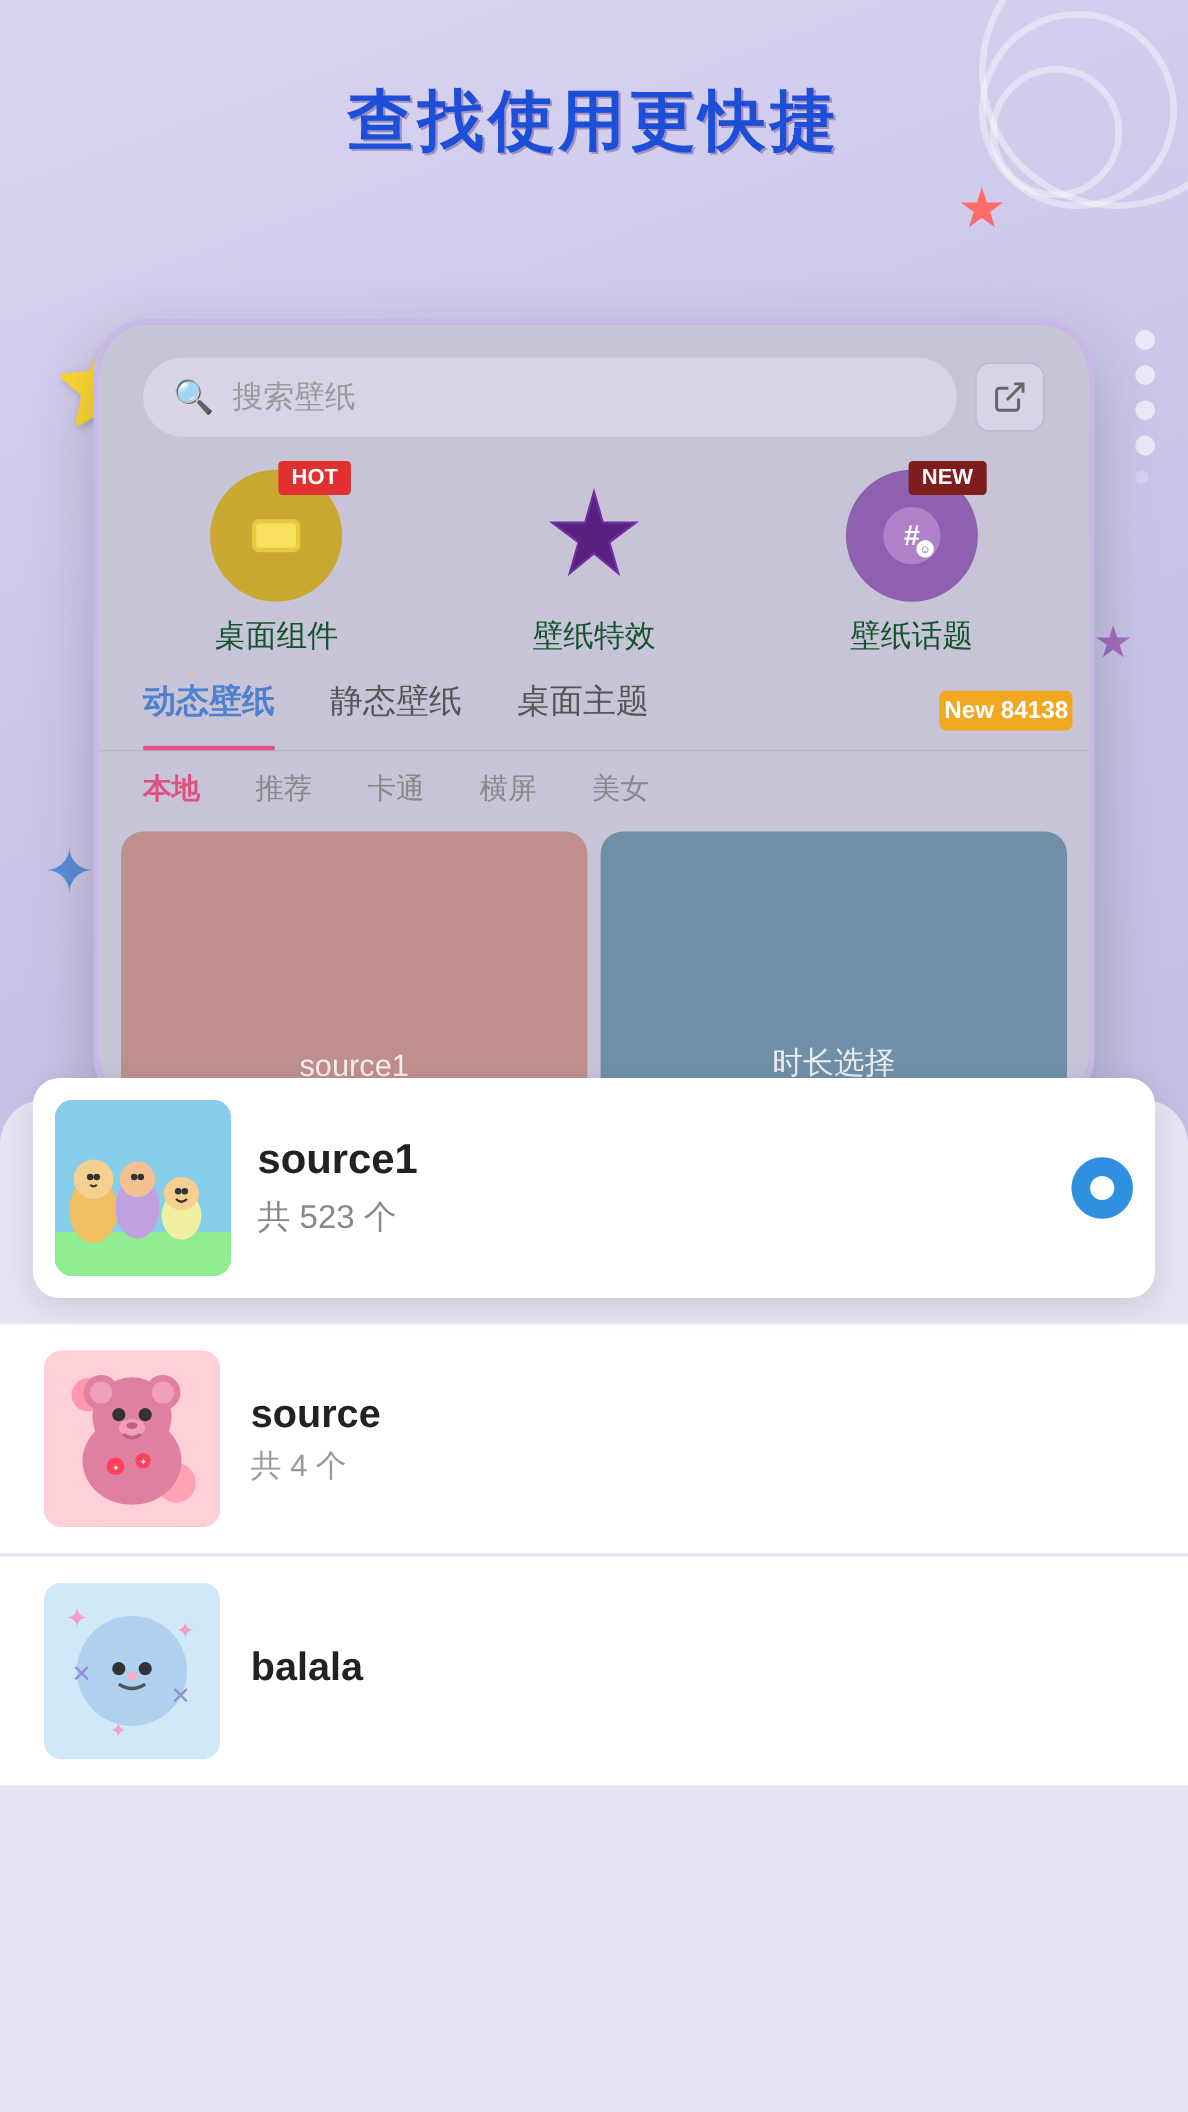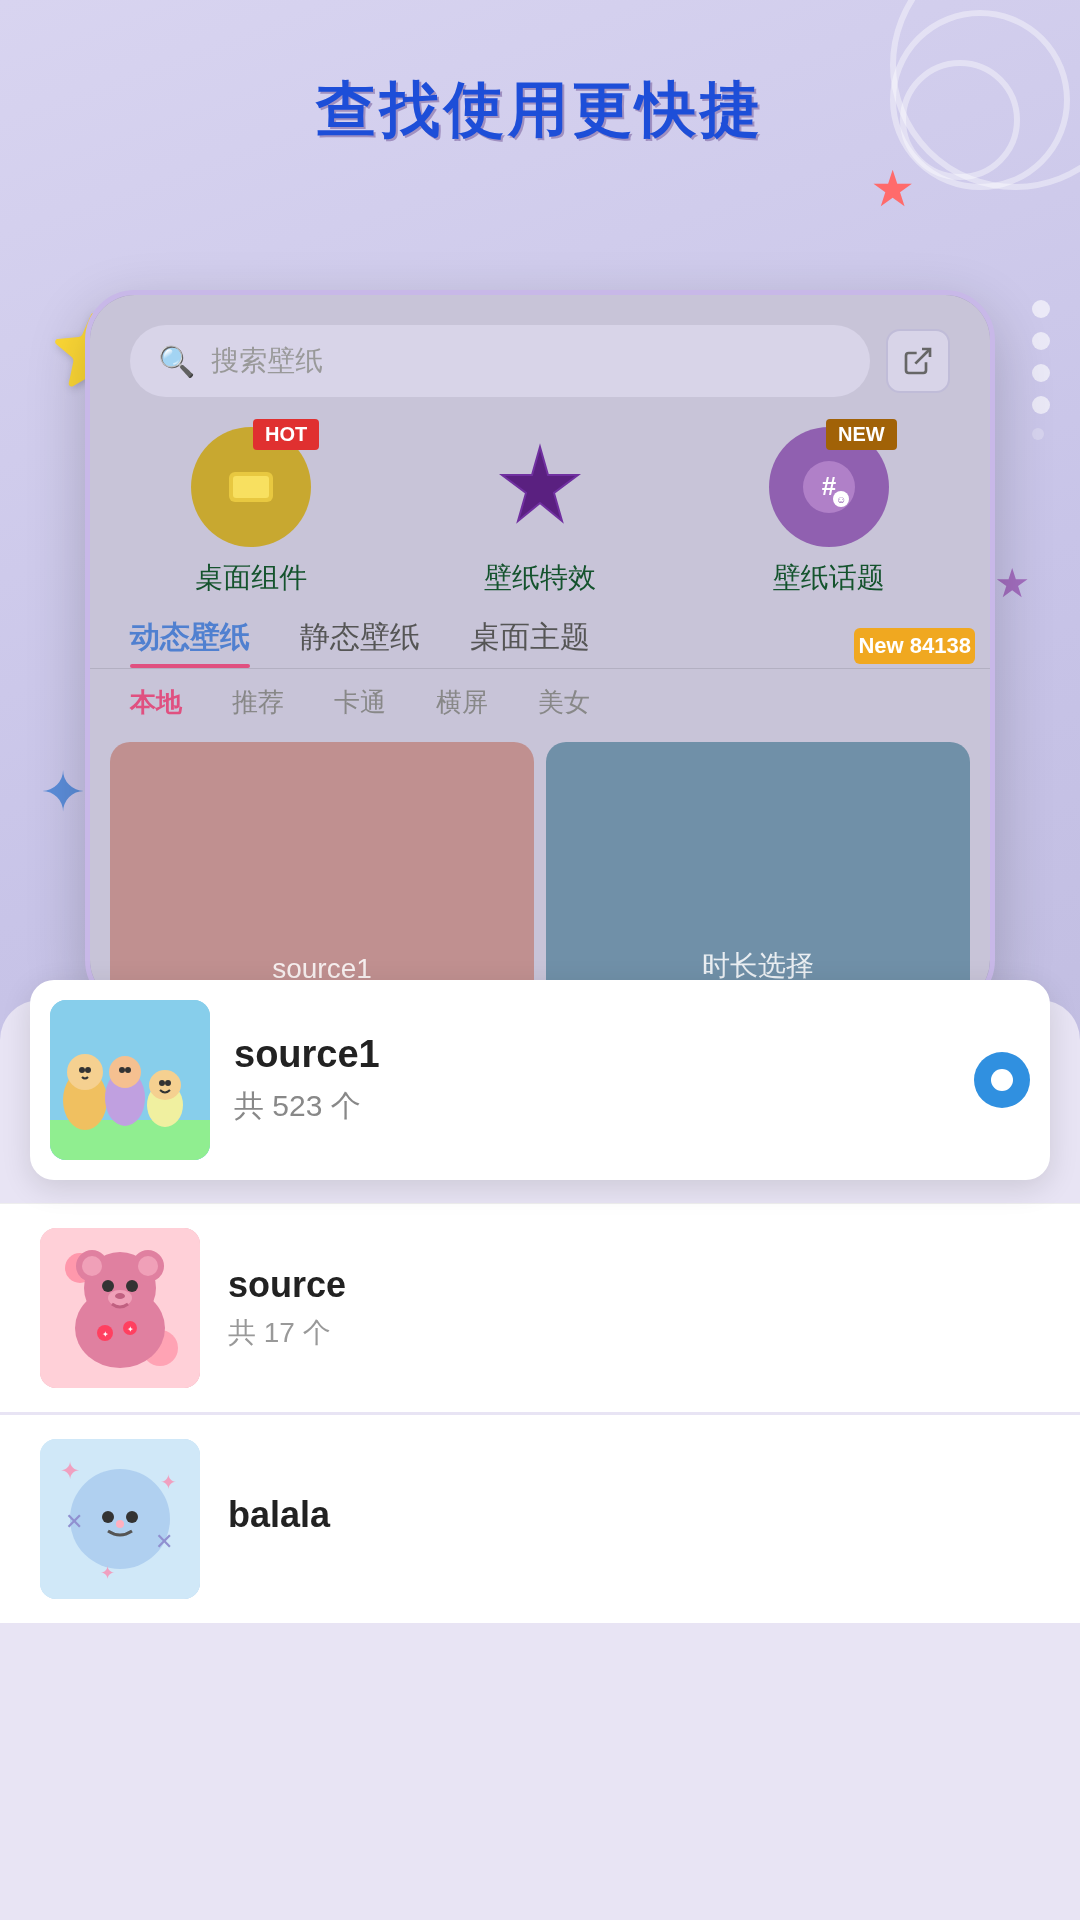--- a/index.html
+++ b/index.html
@@ -216,21 +216,21 @@
     .main-tabs {
       display: flex;
       padding: 0 40px;
       gap: 50px;
       border-bottom: 1px solid rgba(0,0,0,0.1);
       margin-bottom: 10px;
     }
 
     .tab-item {
       font-size: 30px;
-      padding-bottom: 10px;
+      padding-bottom: 24px;
       color: #555;
       position: relative;
     }
 
     .tab-item.active {
       color: #5080d0;
       font-weight: bold;
     }
 
     .tab-item.active::after {
@@ -509,21 +509,21 @@
         <div class="category-icon-wrap" style="background:transparent;">
           <svg width="100" height="100" viewBox="0 0 100 100">
             <path d="M50 10 L58 38 L88 38 L64 56 L72 84 L50 66 L28 84 L36 56 L12 38 L42 38 Z" fill="#5a2080" stroke="#7030a0" stroke-width="2"></path>
           </svg>
         </div>
         <span class="cat-label">壁纸特效</span>
       </div>
 
       <div class="category-item">
         <div class="category-icon-wrap cat-topic" style="background:#9060b0;">
-          <span class="cat-badge badge-new" style="background:#a16207;">NEW</span>
+          <span class="cat-badge badge-new" style="background:#7f1d1d;">NEW</span>
           <svg width="60" height="60" viewBox="0 0 60 60">
             <circle cx="30" cy="30" r="26" fill="#b080c8"></circle>
             <text x="30" y="38" text-anchor="middle" font-size="26" fill="white" font-weight="bold">#</text>
             <circle cx="42" cy="42" r="8" fill="white"></circle>
             <text x="42" y="46" text-anchor="middle" font-size="10" fill="#9060b0">☺</text>
           </svg>
         </div>
         <span class="cat-label">壁纸话题</span>
       </div>
     </div>
@@ -623,21 +623,21 @@
         <path d="M72 76 Q80 82 88 76" stroke="#c06080" stroke-width="3" fill="none"></path>
 
         <circle cx="65" cy="105" r="8" fill="#ff4060"></circle>
         <circle cx="90" cy="100" r="7" fill="#ff4060"></circle>
         <text x="62" y="109" font-size="8" fill="white">✦</text>
         <text x="87" y="104" font-size="8" fill="white">✦</text>
       </svg>
     </div>
     <div class="list-info">
       <div class="list-name">source</div>
-      <div class="list-count">共 17 个</div>
+      <div class="list-count">共 4 个</div>
     </div>
   </div>
 
   <div class="list-item" style="margin-top:3px;">
     <div class="list-thumb balala-thumb">
       <svg width="160" height="160" viewBox="0 0 160 160">
         <rect width="160" height="160" fill="#d0e8f8"></rect>
 
         <circle cx="80" cy="80" r="50" fill="#b0d0f0"></circle>
 

